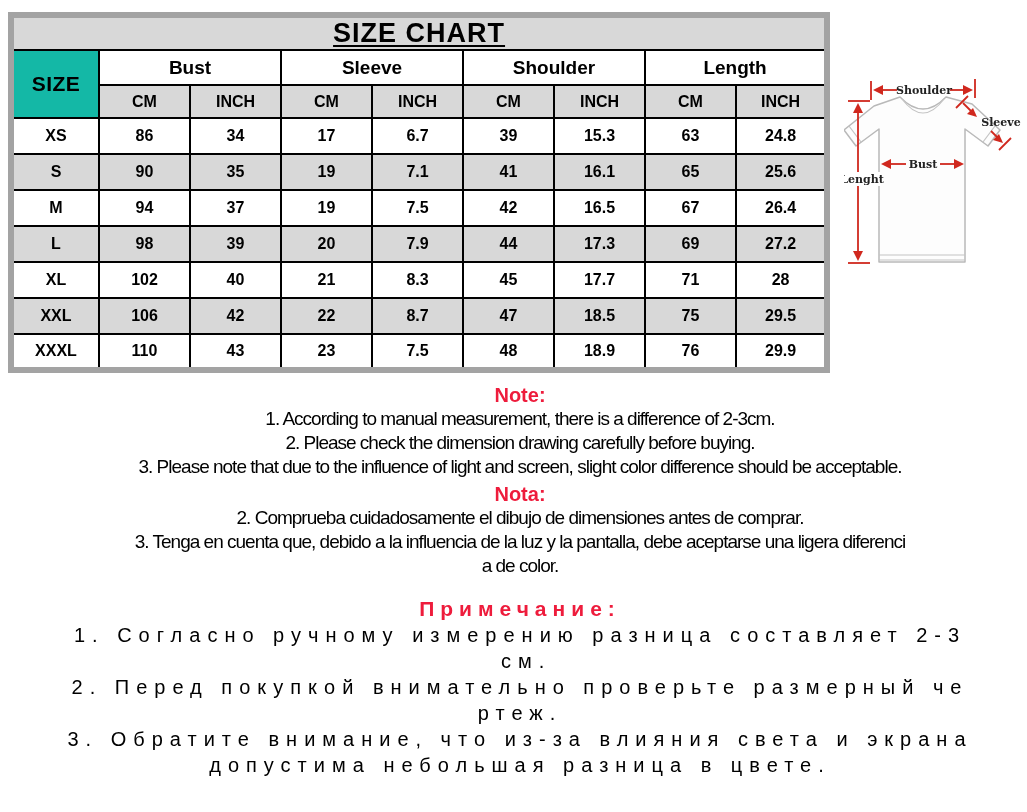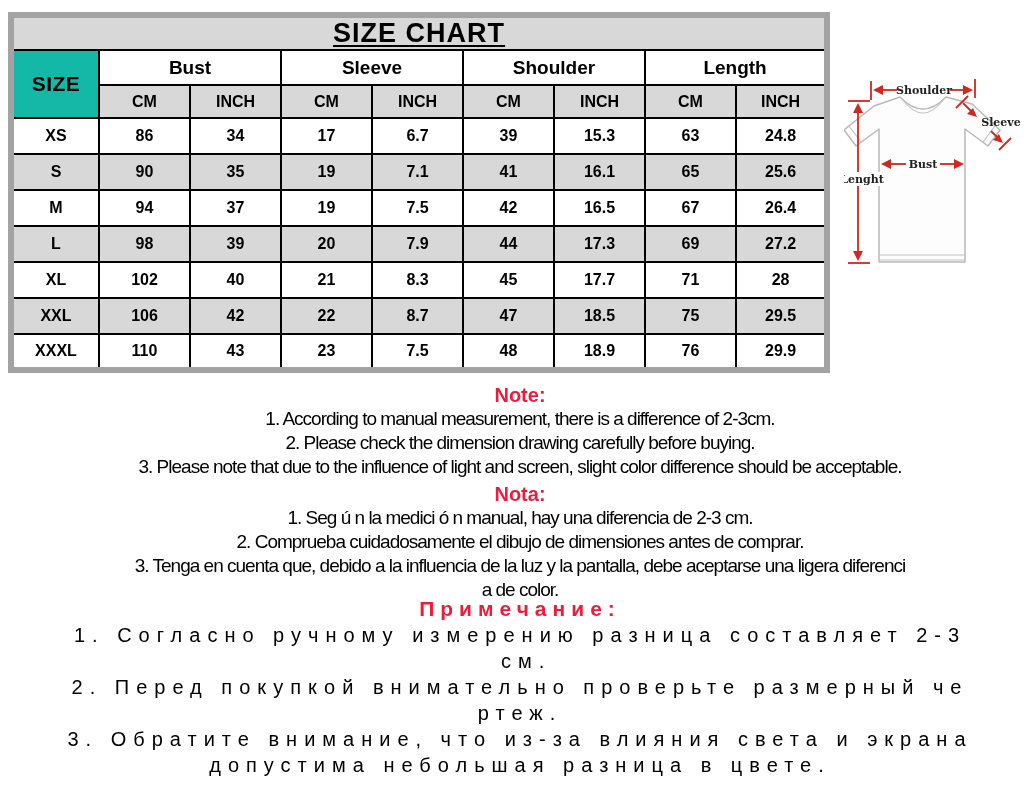--- a/index.html
+++ b/index.html
@@ -221,21 +221,20 @@
 
   <section class="note note-en">
     <div class="note-heading">Note:</div>
     <div class="note-line">1. According to manual measurement, there is a difference of 2-3cm.</div>
     <div class="note-line">2. Please check the dimension drawing carefully before buying.</div>
     <div class="note-line">3. Please note that due to the influence of light and screen, slight color difference should be acceptable.</div>
   </section>
 
   <section class="note note-es">
     <div class="note-heading">Nota:</div>
-    <div class="note-line">1. Seg ú n la medici ó n manual, hay una diferencia de 2-3 cm.</div>
     <div class="note-line">2. Comprueba cuidadosamente el dibujo de dimensiones antes de comprar.</div>
     <div class="note-line">3. Tenga en cuenta que, debido a la influencia de la luz y la pantalla, debe aceptarse una ligera diferenci</div>
     <div class="note-line">a de color.</div>
   </section>
 
   <section class="note note-ru">
     <div class="note-heading">Примечание:</div>
     <div class="note-line">1. Согласно ручному измерению разница составляет 2-3</div>
     <div class="note-line"> см.</div>
     <div class="note-line">2. Перед покупкой внимательно проверьте размерный че</div>

